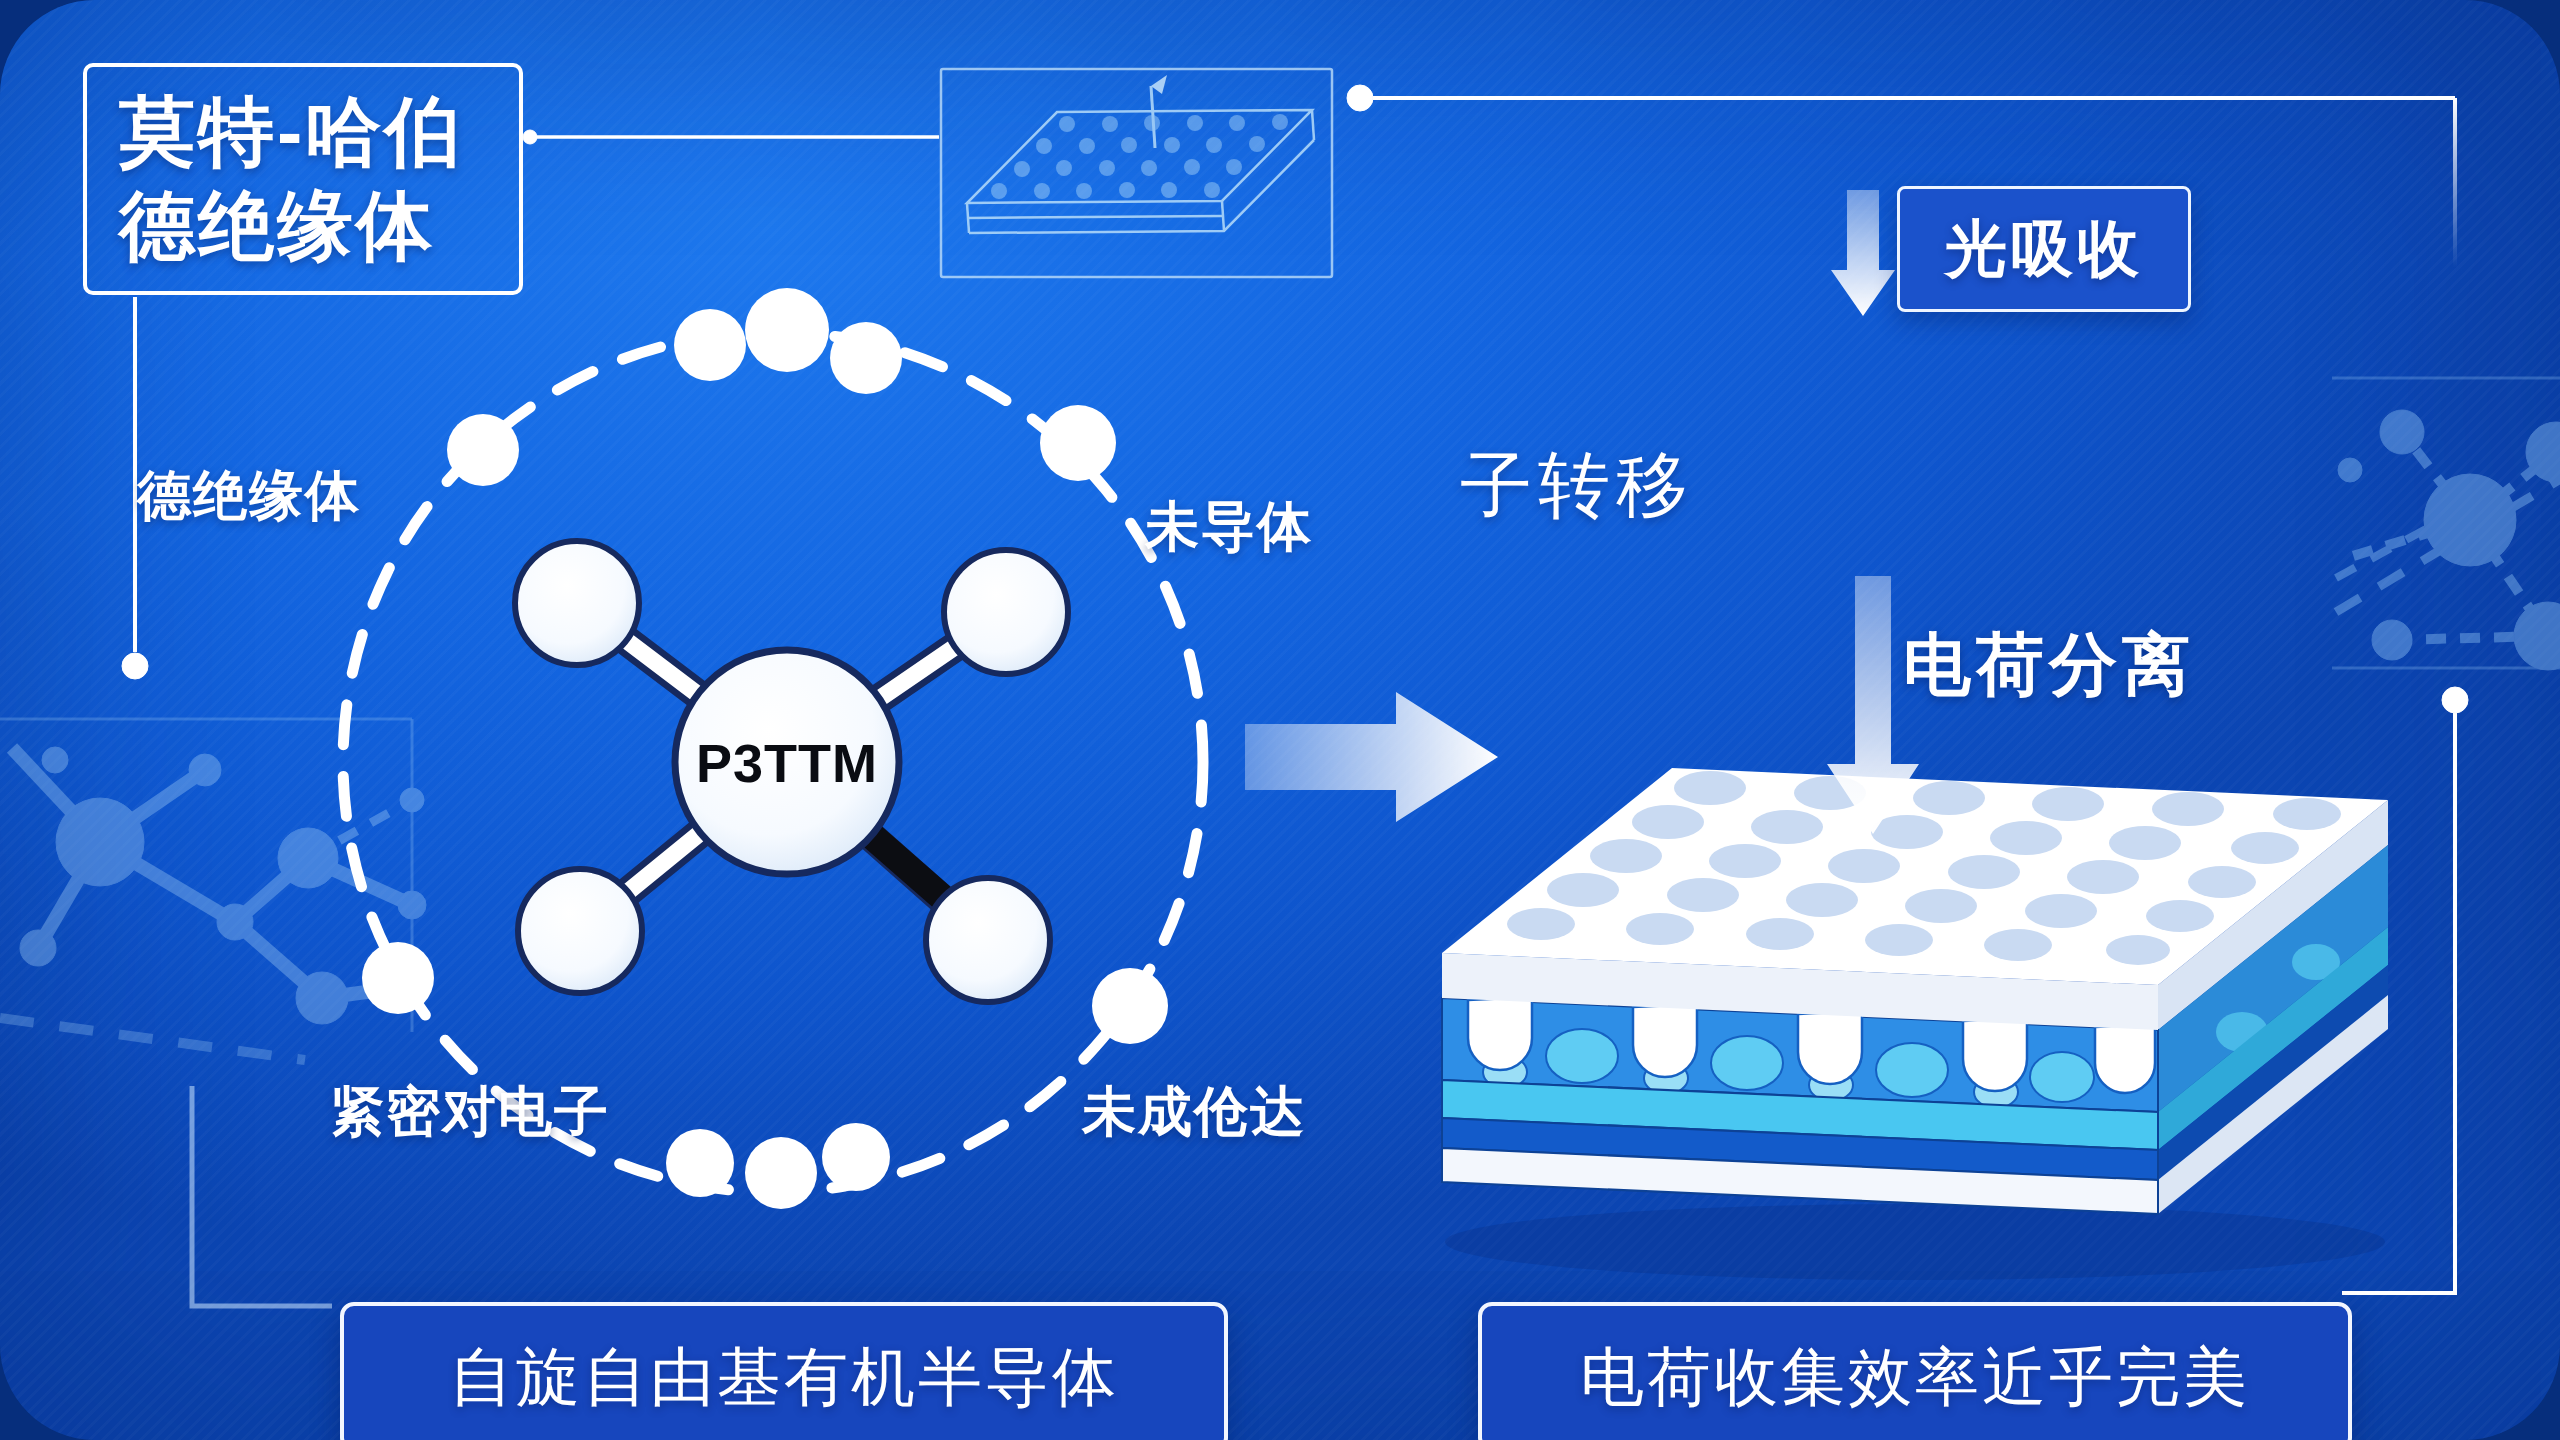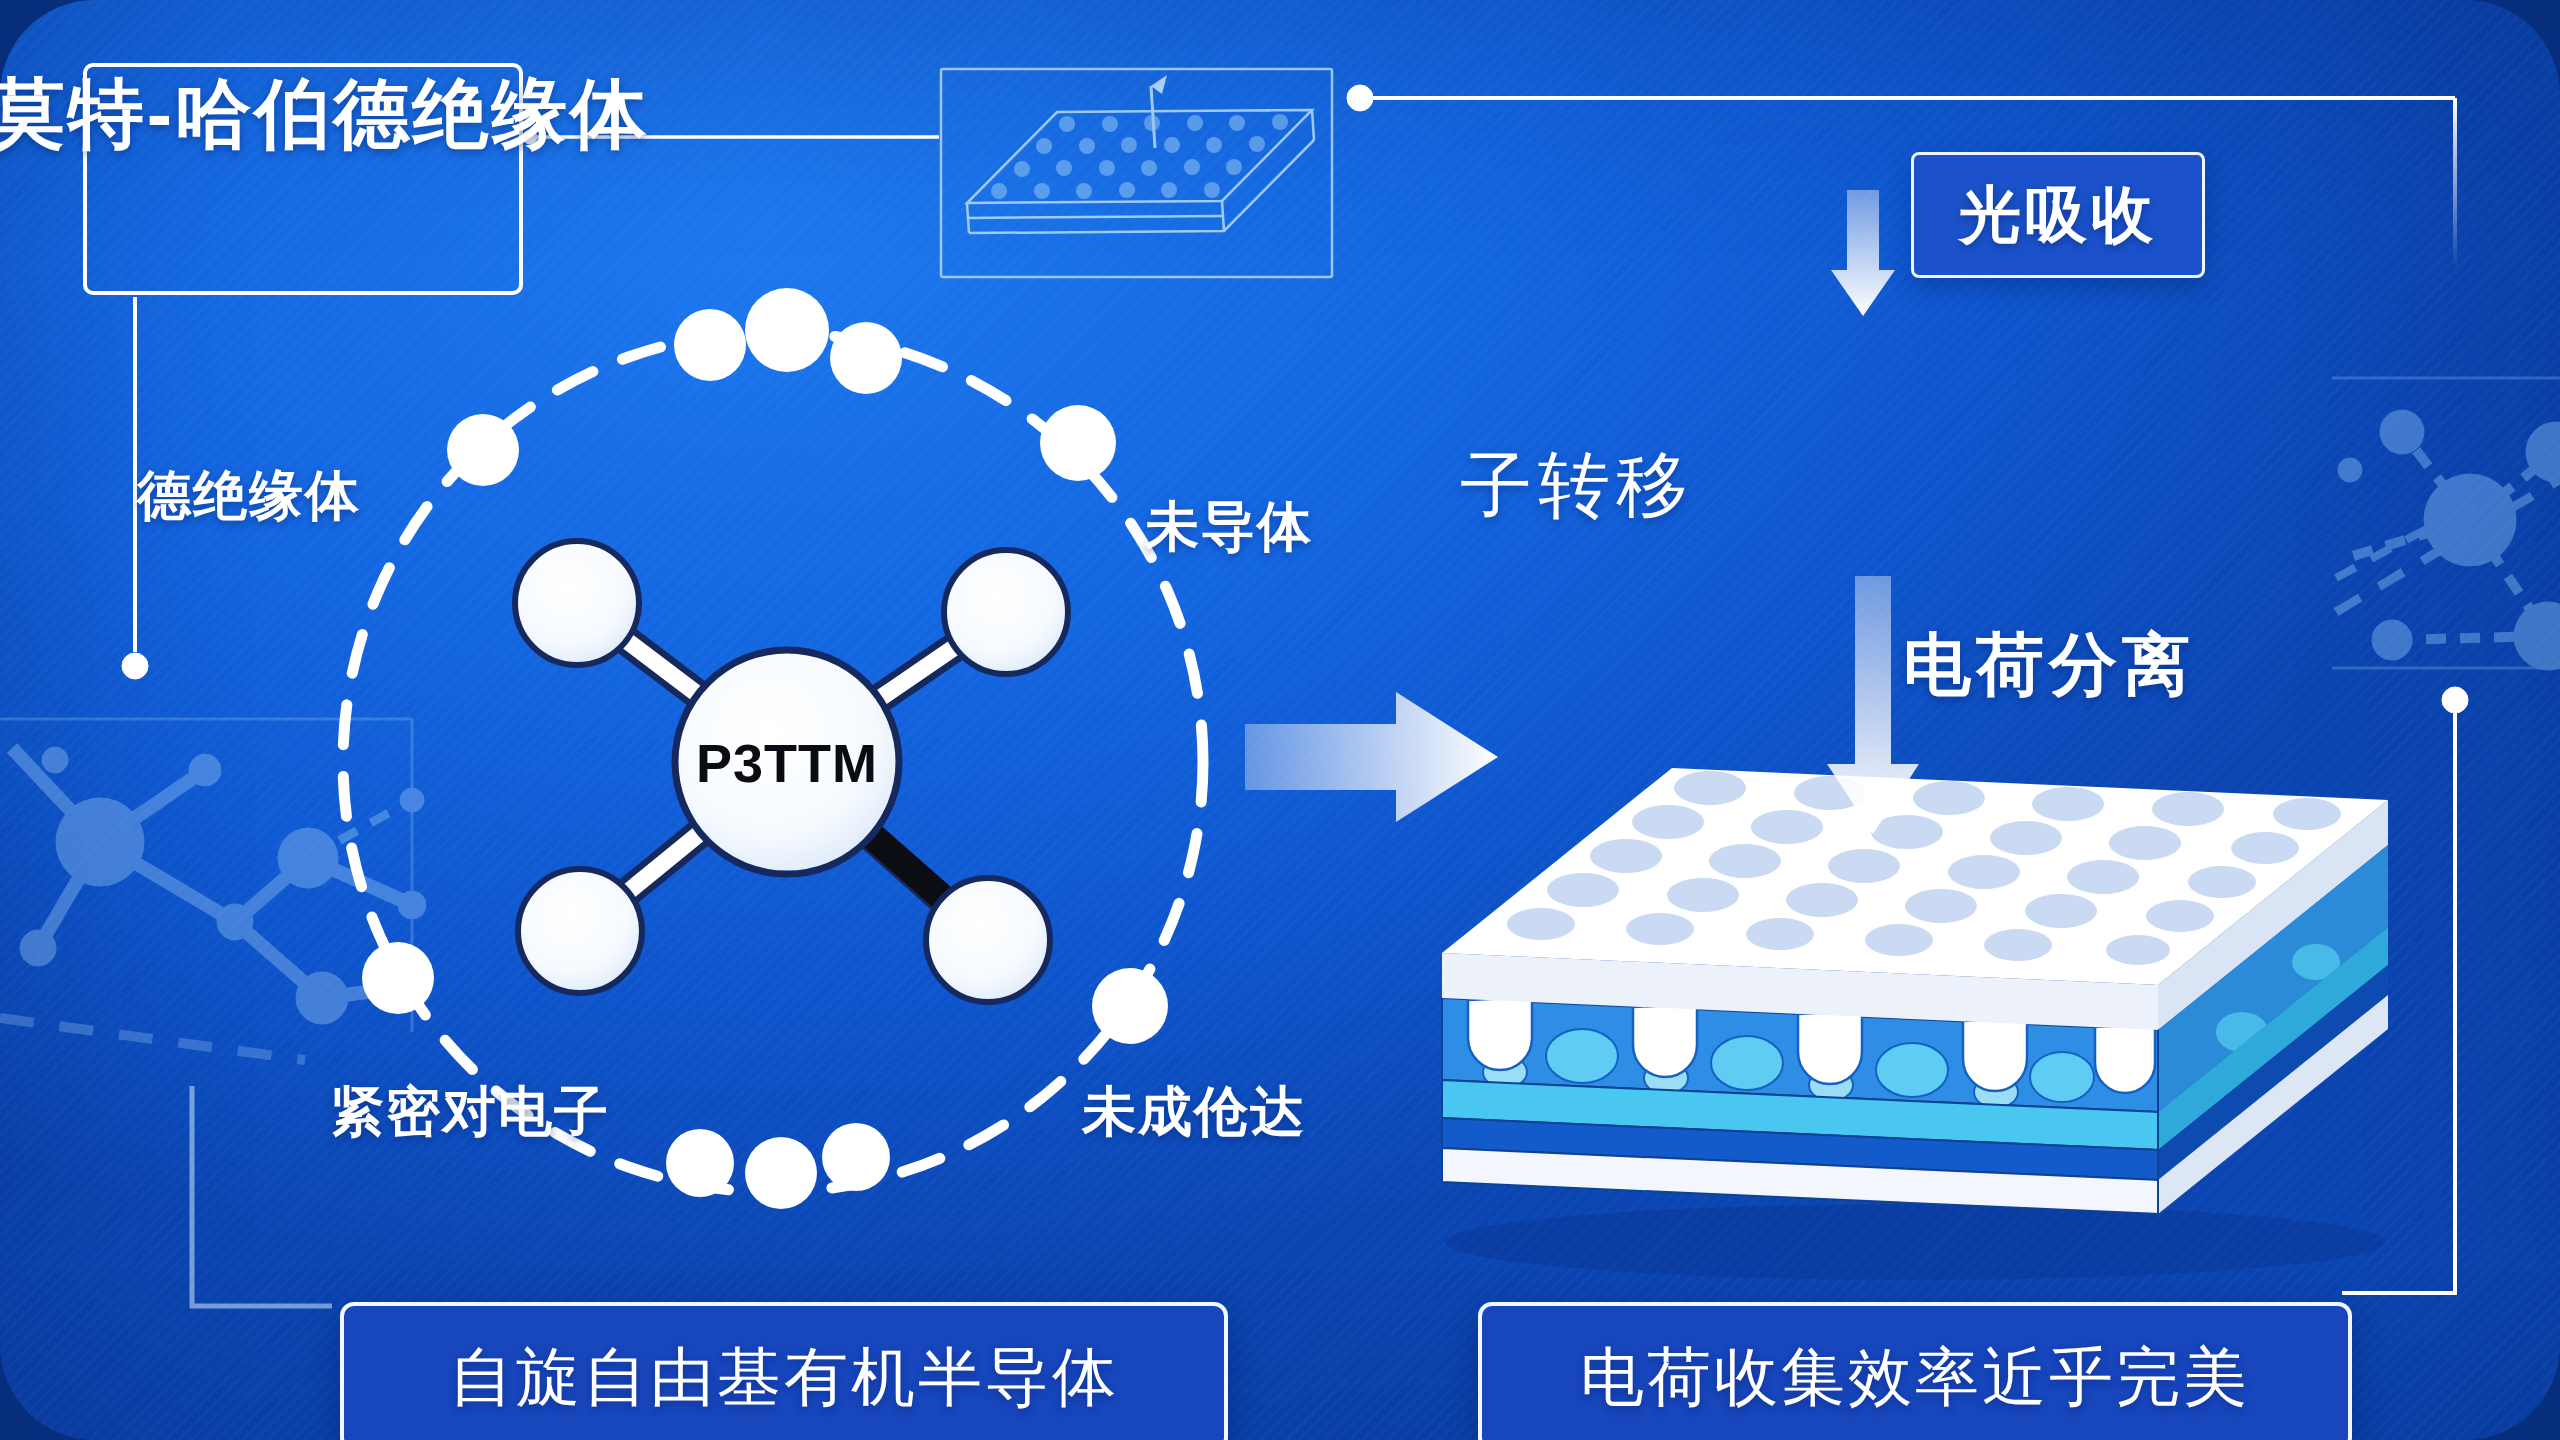--- a/index.html
+++ b/index.html
@@ -6,35 +6,35 @@
   .stage{position:relative;width:2560px;height:1440px;overflow:hidden;background:#062e7c;
          font-family:"Liberation Sans","DejaVu Sans",sans-serif;}
   .card{position:absolute;inset:0;border-radius:95px;
         background:radial-gradient(1700px 1050px at 30% 16%, #1d78ee 0%, #1365e0 42%, #0e55cd 72%, #0b45b2 100%);
         box-shadow:inset 0 0 240px rgba(4,22,80,.35);}
   .card::after{content:"";position:absolute;inset:0;border-radius:inherit;
         background:repeating-linear-gradient(135deg, rgba(255,255,255,.025) 0 3px, rgba(255,255,255,0) 3px 9px);}
   svg.art{position:absolute;left:0;top:0;z-index:2;}
   .txt{position:absolute;z-index:3;color:#fff;text-shadow:0 3px 9px rgba(3,26,90,.45);white-space:nowrap;}
   .title-box{left:83px;top:63px;width:440px;height:232px;border:4px solid #fff;border-radius:10px;
-        display:flex;flex-direction:row;justify-content:center;padding-left:32px;box-sizing:border-box;
+        display:flex;flex-direction:column;justify-content:center;padding-left:32px;box-sizing:border-box;
         font-size:76px;font-weight:bold;line-height:1.24;letter-spacing:3px;}
   .ring-label{font-size:54px;font-weight:600;letter-spacing:2px;}
   .lbl-tl{left:137px;top:460px;}
   .lbl-tr{left:1145px;top:491px;}
   .lbl-bl{left:300px;top:1076px;margin-left:30px;}
   .lbl-br{left:1082px;top:1076px;}
   .banner{top:1302px;height:150px;background:#1746bd;border:4px solid #f2f6ff;border-radius:14px;
         box-sizing:border-box;display:flex;align-items:center;justify-content:center;
         font-size:64px;font-weight:normal;letter-spacing:3px;box-shadow:0 12px 28px rgba(4,24,86,.35);}
   .banner-left{left:340px;width:888px;}
   .banner-right{left:1478px;width:874px;}
-  .absorb-box{left:1897px;top:152px;width:294px;height:126px;background:#1b52cb;border:3px solid #eef5ff;
+  .absorb-box{left:1897px;top:186px;width:294px;height:126px;background:#1b52cb;border:3px solid #eef5ff;
         border-radius:8px;display:flex;align-items:center;justify-content:center;box-sizing:border-box;
-        font-size:62px;font-weight:bold;letter-spacing:4px;box-shadow:0 10px 22px rgba(4,24,86,.3);margin-left:14px;}
+        font-size:62px;font-weight:bold;letter-spacing:4px;box-shadow:0 10px 22px rgba(4,24,86,.3);}
   .headline{left:1460px;top:300px;width:880px;text-align:center;font-size:92px;font-weight:bold;letter-spacing:8px;}
   .subtitle{left:1460px;top:438px;width:880px;text-align:left;font-size:72px;font-weight:500;letter-spacing:6px;}
   .charge-sep{left:1903px;top:620px;font-size:68px;font-weight:bold;letter-spacing:5px;}
 </style>
 </head>
 <body>
 
 <div class="stage">
   <div class="card"></div>
 

